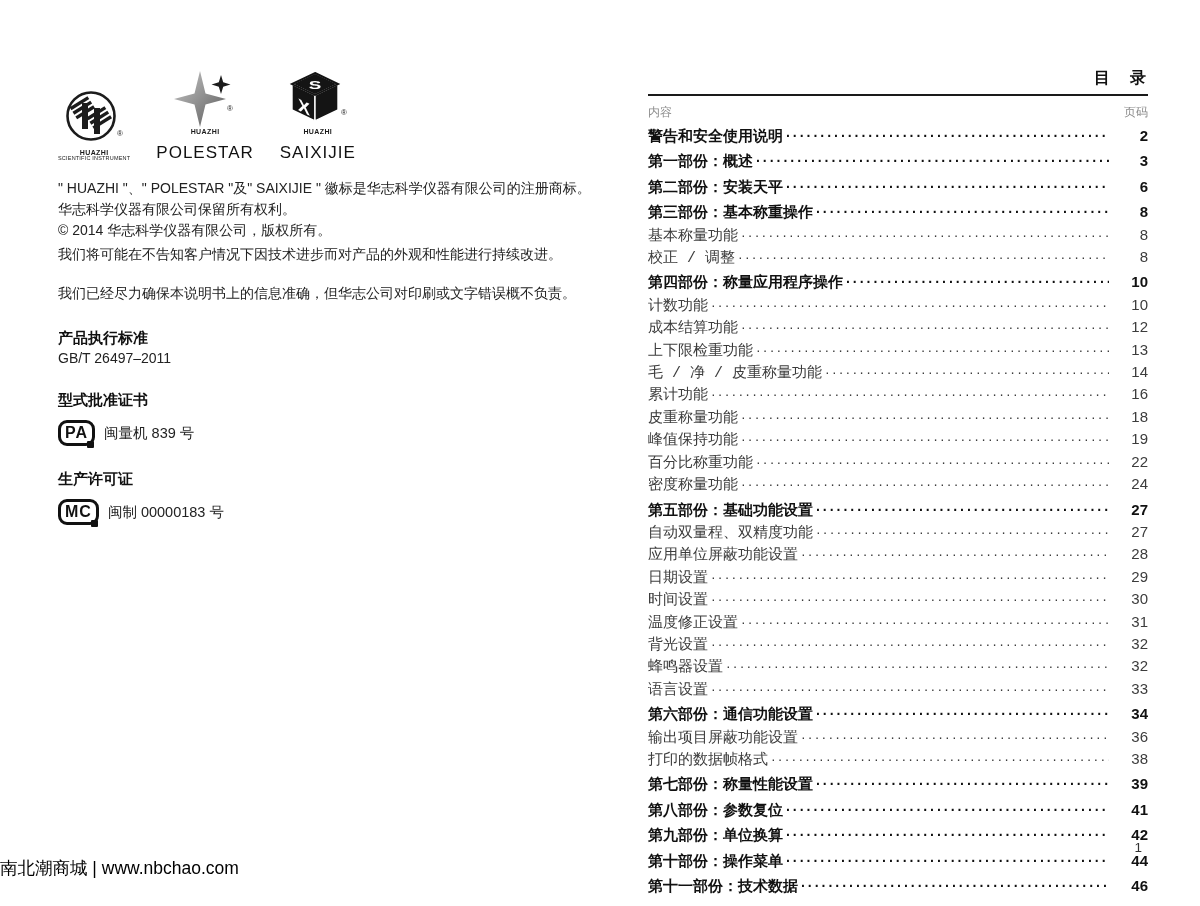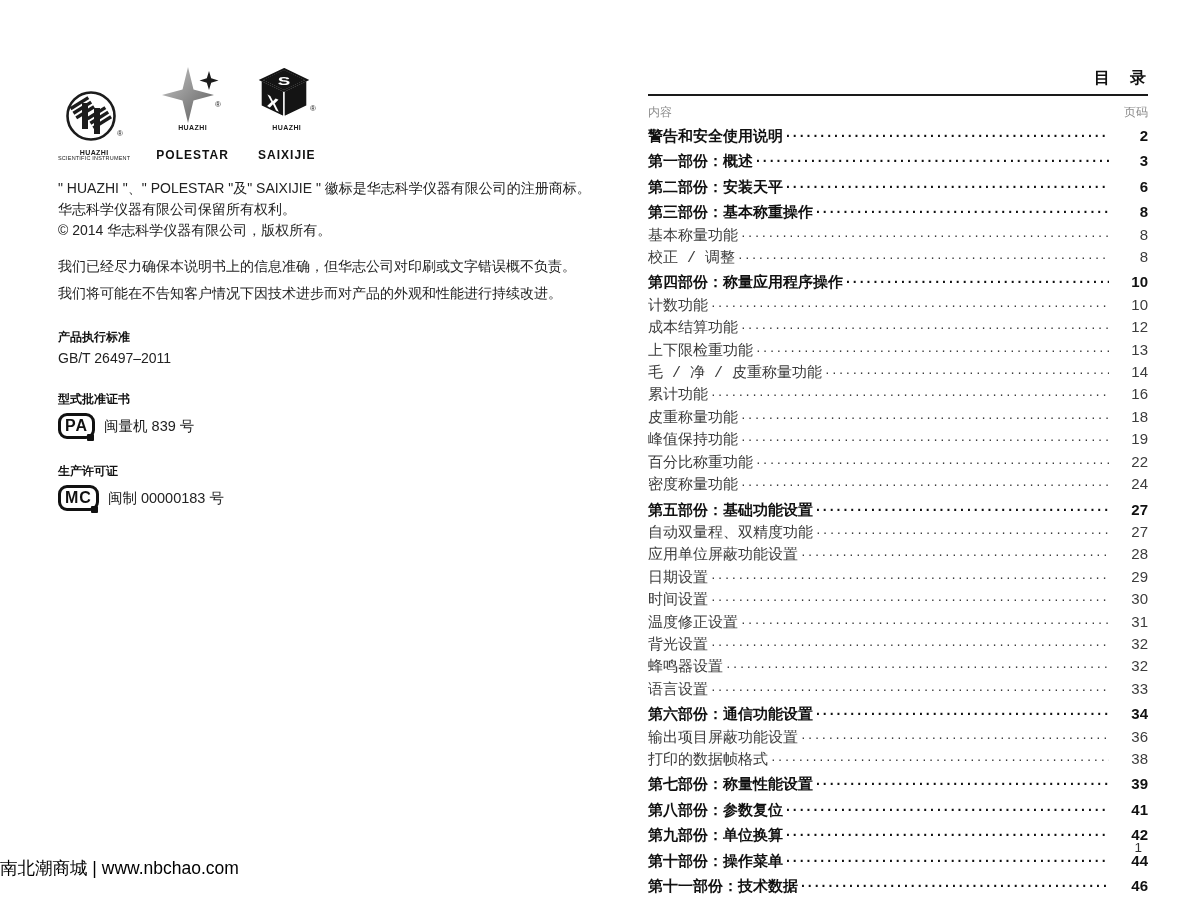--- a/index.html
+++ b/index.html
@@ -12,27 +12,27 @@
 
   
   .left-col { position:absolute; left:58px; top:86px; width:540px; }
 
   .logos { display:flex; align-items:flex-end; gap:26px; margin-bottom:16px; height:76px; }
   .logo { display:flex; flex-direction:column; align-items:center; }
   .logo svg { display:block; }
   .logo-cap { text-align:center; line-height:1.05; margin-top:1px; }
   .cap-brand { font-size:7px; font-weight:bold; letter-spacing:.4px; color:#1a1a1a; }
   .cap-sub { font-size:5.5px; letter-spacing:.2px; color:#1a1a1a; white-space:nowrap; }
-  .cap-name { font-size:12px; font-weight:bold; letter-spacing:1px; color:#111; margin-top:18px; }
+  .cap-name { font-size:17px; font-weight:normal; letter-spacing:1px; color:#111; margin-top:9px; }
 
   .para { font-size:14px; line-height:21px; color:#222; }
   .para.gap-top { margin-top:12px; }
   .para.wide { line-height:27px; }
-  .sec-title { font-size:12px; font-weight:bold; color:#111; margin-top:20px; line-height:21px; }
-  .badge-row { display:flex; align-items:center; margin-top:1px; font-size:14.5px; color:#222; height:30px; }
+  .sec-title { font-size:15px; font-weight:bold; color:#111; margin-top:20px; line-height:21px; }
+  .badge-row { display:flex; align-items:center; margin-top:8px; font-size:14.5px; color:#222; height:30px; }
 
   .cert-badge {
     display:inline-block; position:relative; border:3px solid #111; border-radius:9px;
     padding:0 4px; font-size:16px; font-weight:800; letter-spacing:1px; color:#111;
     line-height:20px; margin-right:9px;
   }
   .cert-badge::after {
     content:""; position:absolute; right:-2px; bottom:-5px;
     width:7px; height:7px; background:#111; border-radius:1px;
   }
@@ -132,22 +132,22 @@
           <div class="cap-brand">HUAZHI</div>
           <div class="cap-name">SAIXIJIE</div>
         </div>
       </div>
     </div>
 
     <div class="para">" HUAZHI "、" POLESTAR "及" SAIXIJIE " 徽标是华志科学仪器有限公司的注册商标。</div>
     <div class="para">华志科学仪器有限公司保留所有权利。</div>
     <div class="para">© 2014 华志科学仪器有限公司，版权所有。</div>
 
+    <div class="para wide">我们将可能在不告知客户情况下因技术进步而对产品的外观和性能进行持续改进。</div>
     <div class="para wide gap-top">我们已经尽力确保本说明书上的信息准确，但华志公司对印刷或文字错误概不负责。</div>
-    <div class="para wide">我们将可能在不告知客户情况下因技术进步而对产品的外观和性能进行持续改进。</div>
 
     <div class="sec-title">产品执行标准</div>
     <div class="para">GB/T 26497–2011</div>
 
     <div class="sec-title">型式批准证书</div>
     <div class="badge-row">
       <span class="cert-badge">PA</span>
       <span>闽量机 839 号</span>
     </div>
 

